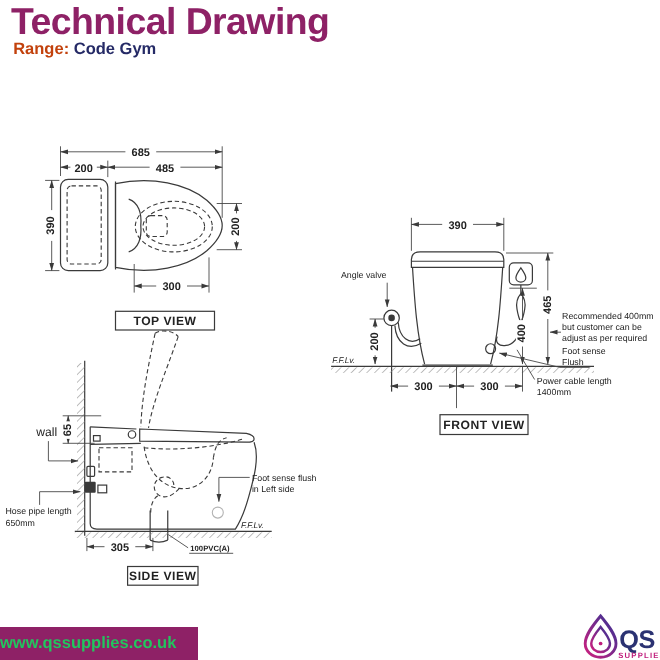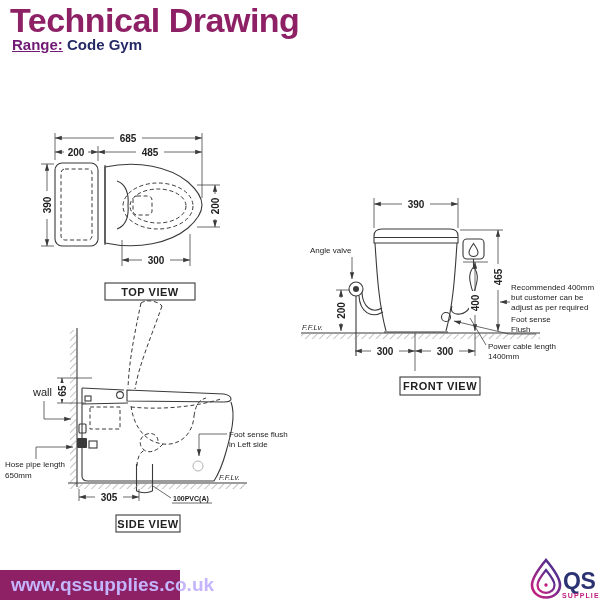--- a/index.html
+++ b/index.html
@@ -2,25 +2,25 @@
 <html><head>
 <meta charset="utf-8">
 <style>
   html,body{margin:0;padding:0;}
   body{width:600px;height:600px;position:relative;background:#ffffff;
        font-family:"Liberation Sans",sans-serif;overflow:hidden;}
   .hdr{position:absolute;left:10px;top:4px;z-index:3;}
   .hdr h1{margin:0;font-size:34px;line-height:32px;font-weight:700;
           letter-spacing:-.5px;color:#8E2166;}
   .hdr .sub{font-size:15px;font-weight:700;line-height:18px;margin-left:2px;}
-  .hdr .lbl{color:#701a75;text-decoration:underline;}
+  .hdr .lbl{color:#c2410c;}
   .hdr .val{color:#252A66;}
   .sitebox{position:absolute;left:0;top:570px;width:180px;height:30px;
-           background:#8E2166;color:#c4b5fd;font-size:19px;font-weight:700;
-           line-height:30px;padding-left:11px;box-sizing:border-box;z-index:3;}
+           background:#8E2166;color:#22c55e;font-size:15px;font-weight:700;
+           line-height:30px;box-sizing:border-box;z-index:3;}
   svg{position:absolute;left:0;top:0;z-index:1;}
   svg text{font-family:"Liberation Sans",sans-serif;fill:#222;}
   .dim{font-size:10px;font-weight:600;}
   .ann{font-size:8px;}
   .annb{font-size:7px;font-weight:700;}
   .ffl{font-size:7.5px;font-style:italic;}
   .viewlab{font-size:11px;font-weight:700;letter-spacing:.5px;}
   .walltxt{font-size:11px;}
   .ln{stroke:#3a3a3a;stroke-width:1.1;fill:none;}
   .lnthin{stroke:#444;stroke-width:.8;fill:none;}

